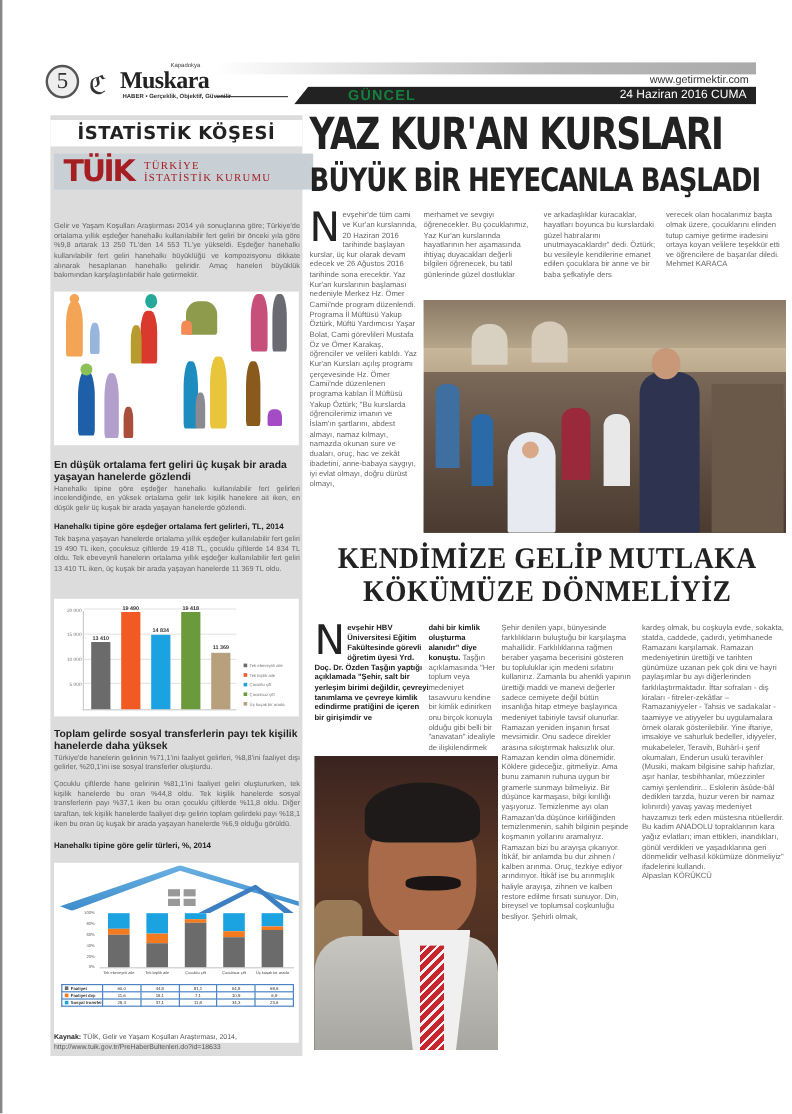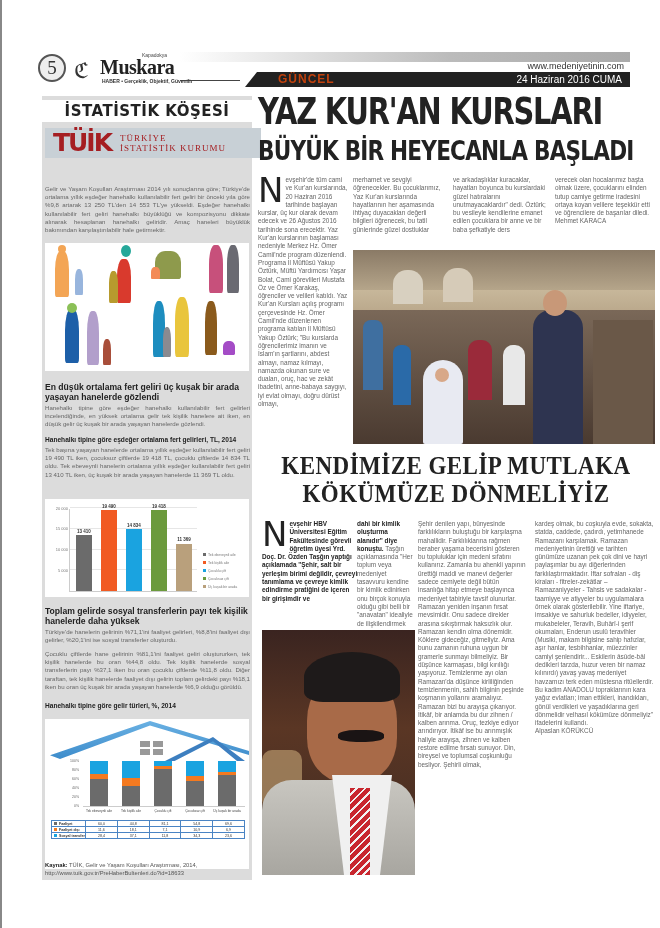--- a/index.html
+++ b/index.html
@@ -10,21 +10,21 @@
 .pageno{position:absolute;left:8px;top:6px;width:28px;height:28px;border:2px solid #555;border-radius:50%;font-family:"Liberation Serif",serif;font-size:19px;text-align:center;line-height:24px;color:#333;background:#eee}
 .logo{position:absolute;left:44px;top:4px;width:140px;height:30px}
 .logo .swirl{position:absolute;left:0;top:2px;font-size:22px;color:#333;font-family:"DejaVu Serif",serif}
 .logo .brand{position:absolute;left:26px;top:4px;font-family:Liberation Serif, serif;font-weight:bold;font-size:20px;color:#222;letter-spacing:-0.5px}
 .logo .small{position:absolute;left:68px;top:0;font-size:5px;color:#444}
 .logo .sub{position:absolute;left:28px;top:26px;font-size:5px;color:#333;font-weight:bold}
 .hdr .greyband{position:absolute;left:150px;top:4px;width:450px;height:10px;background:linear-gradient(90deg,#fff,#bbb 60%,#aaa)}
 .hdr .url{position:absolute;right:6px;top:13px;font-size:9px;color:#333}
 .hdr .line{position:absolute;left:150px;top:32px;width:60px;height:1px;background:#444}
 .hdr .darkbar{position:absolute;left:215px;top:24px;width:385px;height:15px;background:#222;clip-path:polygon(12px 0,100% 0,100% 100%,0 100%)}
-.hdr .section{position:absolute;left:248px;top:24px;font-size:12px;color:#c2410c;font-weight:bold;letter-spacing:1px;line-height:15px}
+.hdr .section{position:absolute;left:260px;top:24px;font-size:12px;color:#15803d;font-weight:bold;letter-spacing:1px;line-height:15px}
 .hdr .date{position:absolute;right:8px;top:24px;font-size:10px;color:#fff;line-height:15px}
 
 .side{position:absolute;left:42px;top:96px;width:210px;height:784px;background:#dcdcdc}
 .side .ttl{position:absolute;left:0;top:4px;width:210px;height:22px;background:#fff;font-family:"DejaVu Sans",sans-serif;font-weight:bold;font-size:15px;color:#222;text-align:center;line-height:22px;letter-spacing:0.5px}
 .tuik{position:absolute;left:3px;top:32px;width:216px;height:30px;background:#c8d0d6}
 .tuik .mark{position:absolute;left:8px;top:2px;font-family:"DejaVu Sans",sans-serif;font-weight:bold;font-size:25px;color:#a51e22;letter-spacing:-2px;line-height:26px}
 .tuik .name{position:absolute;left:75px;top:5px;font-family:"Liberation Serif",serif;font-size:9px;color:#a51e22;line-height:10px;letter-spacing:1px}
 .side h3{position:absolute;left:3px;width:205px;font-size:8.6px;color:#222;font-weight:bold;line-height:10px}
 .side p{position:absolute;left:3px;width:205px;font-size:6.1px;color:#666;line-height:8.2px;text-align:justify}
 .side .sub{font-size:6.6px;color:#222;font-weight:bold}
@@ -77,21 +77,21 @@
 <div class="hdr">
   <div class="greyband"></div>
   <div class="pageno">5</div>
   <div class="logo">
     <span class="swirl">ℭ</span>
     <span class="small">Kapadokya</span>
     <span class="brand">Muskara</span>
     <span class="sub">HABER • Gerçeklik, Objektif, Güvenilir</span>
   </div>
   <div class="line"></div>
-  <div class="url">www.medeniyetinin.com</div>
+  <div class="url">www.getirmektir.com</div>
   <div class="darkbar"></div>
   <div class="section">GÜNCEL</div>
   <div class="date">24 Haziran 2016 CUMA</div>
 </div>
 
 <div class="side">
   <div class="ttl">İSTATİSTİK KÖŞESİ</div>
   <div class="tuik">
     <span class="mark">TÜİK</span>
     <span class="name"><span>TÜRKİYE</span><br><span>İSTATİSTİK KURUMU</span></span>

